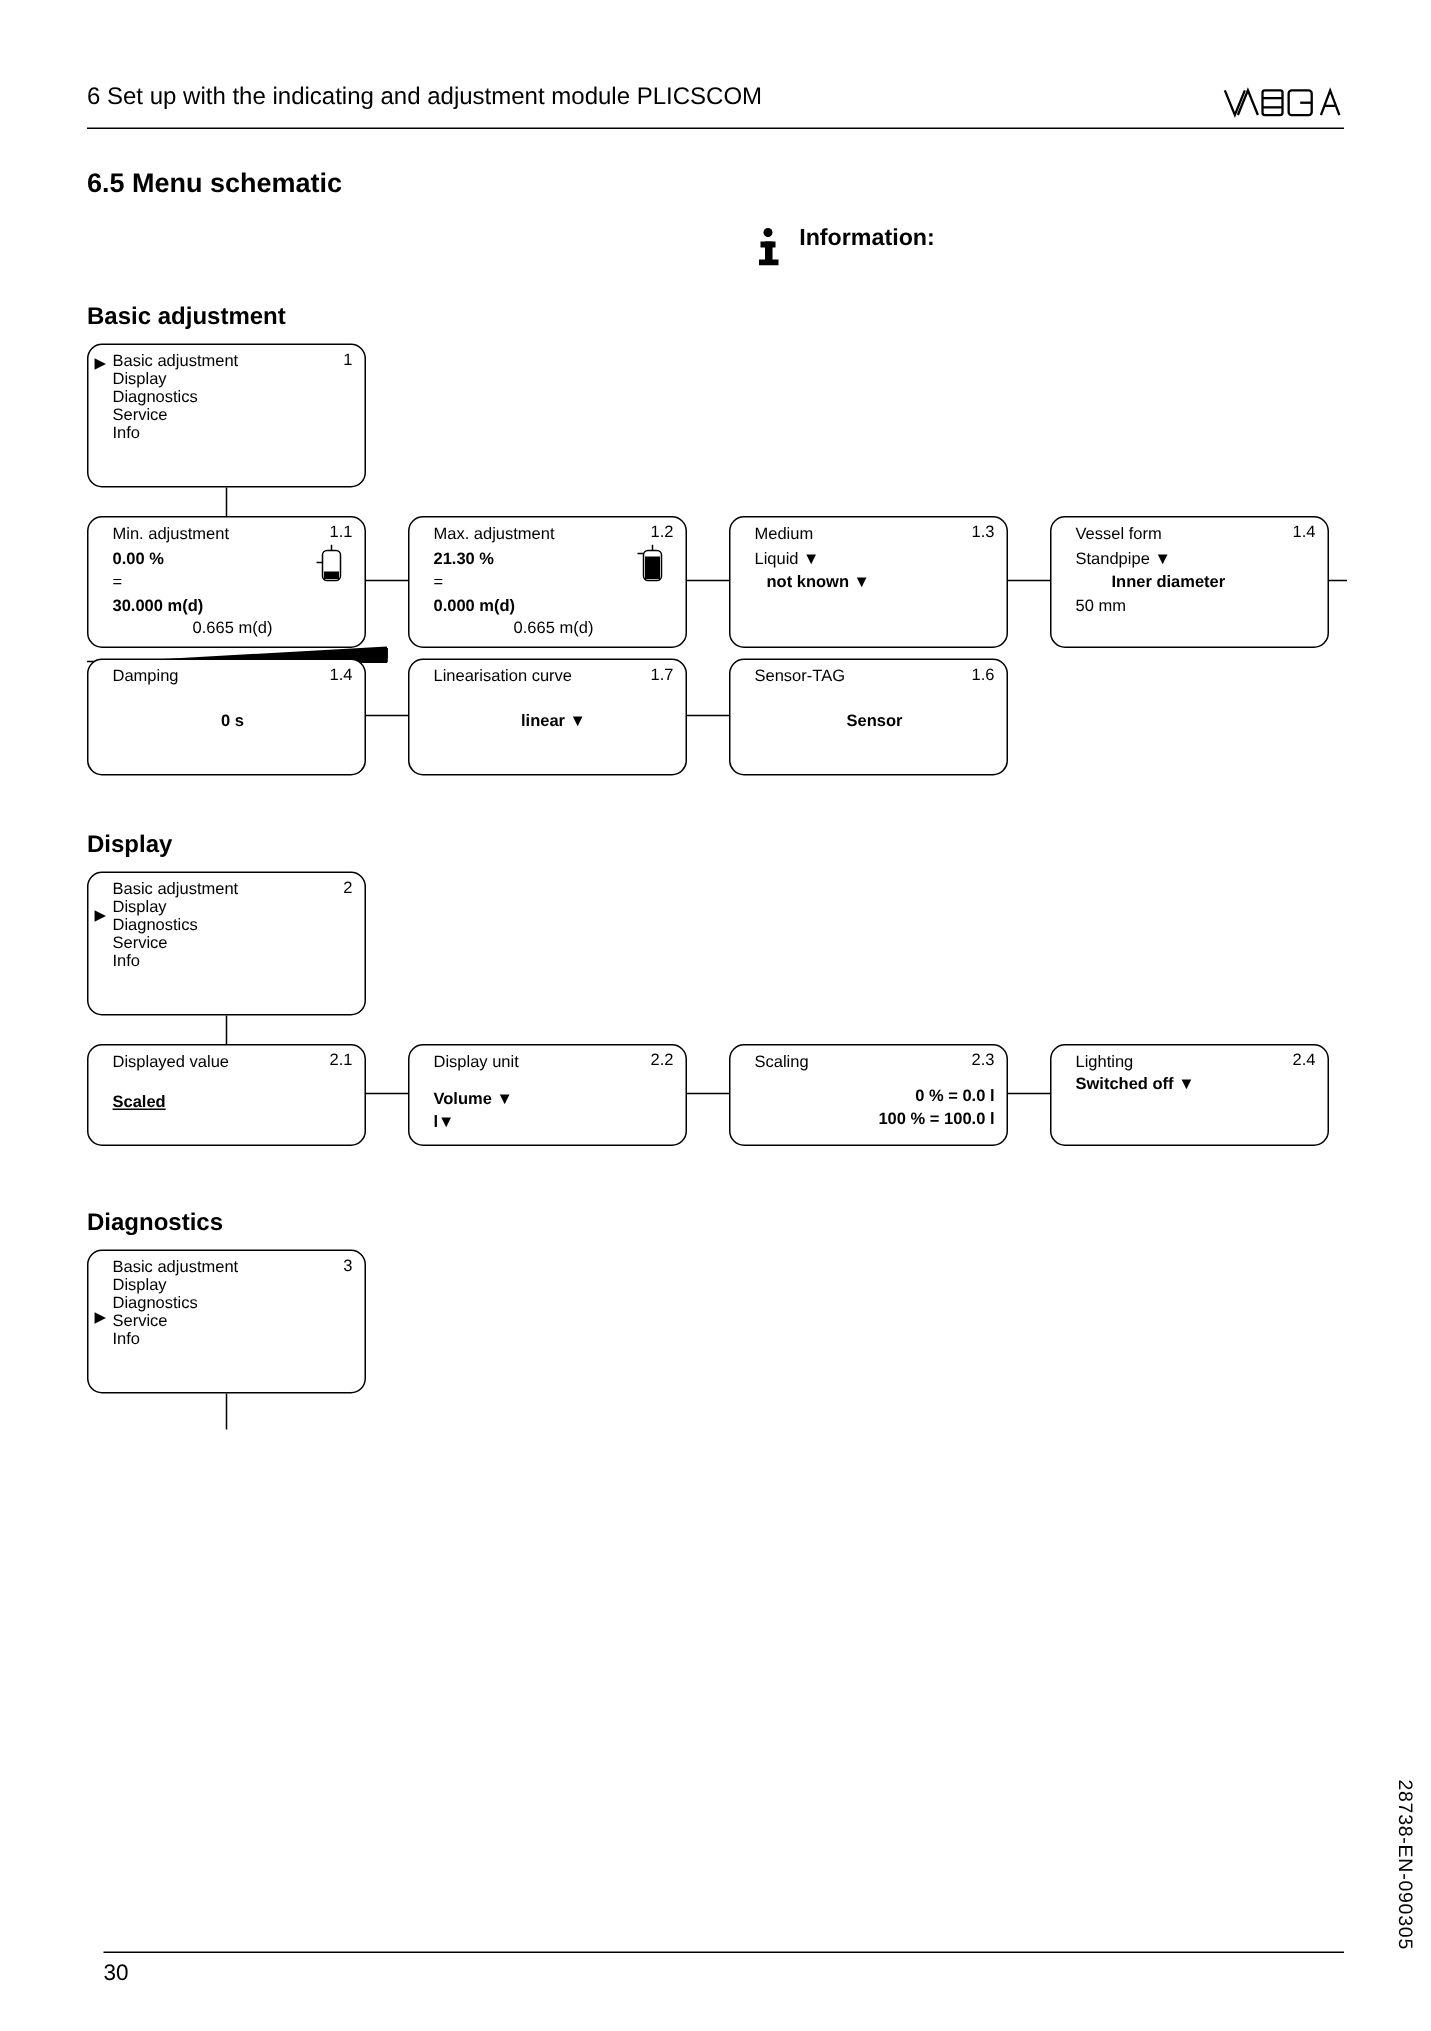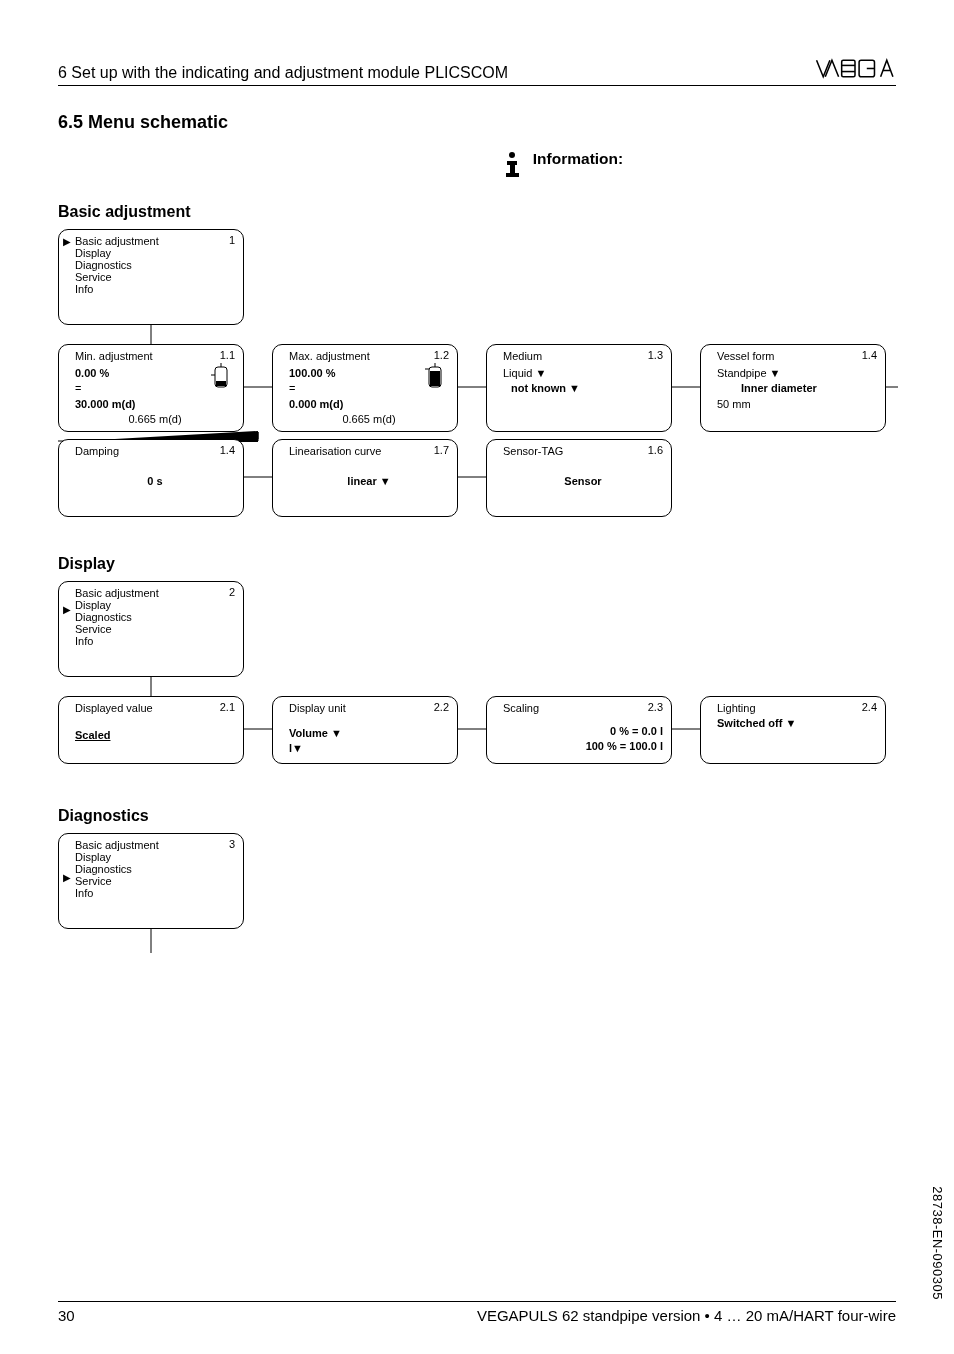--- a/index.html
+++ b/index.html
@@ -1,18 +1,18 @@
 <!DOCTYPE html>
 <html><head>
 <meta charset="utf-8">
 <style>
   * { box-sizing: border-box; margin: 0; padding: 0; }
   html, body { background: #fff; font-family: Arial, Helvetica, sans-serif; color: #000; }
   .page { width: 954px; height: 1354px; position: relative; padding: 56px 58px 30px 58px; }
-  .header-row { display: flex; align-items: flex-end; justify-content: space-between; border-bottom: 1px solid #000; padding-bottom: 3px; }
+  .header-row { display: flex; align-items: flex-start; justify-content: space-between; border-bottom: 1px solid #000; padding-bottom: 3px; }
   .chapter-line { font-size: 16px; }
   .logo { width: 82px; height: 26px; }
   .section-title { text-align: left; font-size: 18px; font-weight: bold; margin-top: 26px; }
   .info-block { display: flex; margin-top: 16px; margin-left: 170px; justify-content: center; }
   .info-icon { flex: 0 0 auto; margin-right: 10px; margin-top: 2px; }
   .info-text { font-size: 15.5px; line-height: 1.35; }
   .info-text b { font-weight: bold; }
   .subsection { font-size: 16px; font-weight: bold; margin-top: 26px; margin-bottom: 8px; }
   .diagram { position: relative; }
   .menu-box, .leaf-box {
@@ -26,21 +26,21 @@
   .menu-box { width: 186px; }
   .leaf-box { width: 186px; height: 88px; }
   .box-num { position: absolute; top: 4px; right: 8px; font-size: 11px; }
   .ptr { position: absolute; left: 4px; font-size: 10px; }
   .leaf-title { font-size: 11px; }
   .leaf-body { font-size: 11px; font-weight: bold; margin-top: 4px; line-height: 1.4; }
   .leaf-body .nb { font-weight: normal; }
   .leaf-center { text-align: center; margin-top: 18px; font-size: 11px; font-weight: bold; }
   svg.conn { position: absolute; top: 0; left: 0; pointer-events: none; }
   .tank-icon { position: absolute; }
-  .footer { position: absolute; left: 58px; right: 58px; bottom: 30px; border-top: 1px solid #000; padding-top: 5px; display: flex; justify-content: space-between; font-size: 15px; }
+  .footer { position: absolute; left: 69px; right: 58px; bottom: 30px; border-top: 1px solid #000; padding-top: 5px; display: flex; justify-content: space-between; font-size: 15px; }
   .side-code { position: absolute; right: 24px; bottom: 54px; transform: rotate(90deg); transform-origin: right bottom; font-size: 13px; letter-spacing: 0.5px; }
 </style>
 </head>
 <body>
 
 <div class="page">
 
   <div class="header-row">
     <div class="chapter-line">6   Set up with the indicating and adjustment module PLICSCOM</div>
     <svg class="logo" viewBox="0 0 160 50">
@@ -121,21 +121,21 @@
         <rect x="7" y="18" width="10" height="5" fill="#000"></rect>
         <line x1="12" y1="0" x2="12" y2="4" stroke="#000"></line>
         <line x1="2" y1="12" x2="6" y2="12" stroke="#000"></line>
       </svg>
     </div>
 
     <div class="leaf-box" style="top:115px;left:214px;">
       <span class="box-num">1.2</span>
       <div class="leaf-title">Max. adjustment</div>
       <div class="leaf-body">
-        <div>100.00 %</div>
+        <div>21.30 %</div>
         <div class="nb">=</div>
         <div>0.000 m(d)</div>
         <div class="nb" style="text-align:center;">0.665 m(d)</div>
       </div>
       <svg class="tank-icon" style="top:18px;right:10px;" width="24" height="28" viewBox="0 0 24 28">
         <rect x="6" y="4" width="12" height="20" rx="3" fill="none" stroke="#000"></rect>
         <rect x="7" y="8" width="10" height="15" fill="#000"></rect>
         <line x1="12" y1="0" x2="12" y2="4" stroke="#000"></line>
         <line x1="2" y1="6" x2="6" y2="6" stroke="#000"></line>
       </svg>
@@ -248,16 +248,15 @@
       <div>Diagnostics</div>
       <div>Service</div>
       <div>Info</div>
     </div>
   </div>
 
   <div class="side-code">28738-EN-090305</div>
 
   <div class="footer">
     <span>30</span>
-    <span>VEGAPULS 62 standpipe version • 4 … 20 mA/HART four-wire</span>
   </div>
 
 </div>
 
 </body></html>

